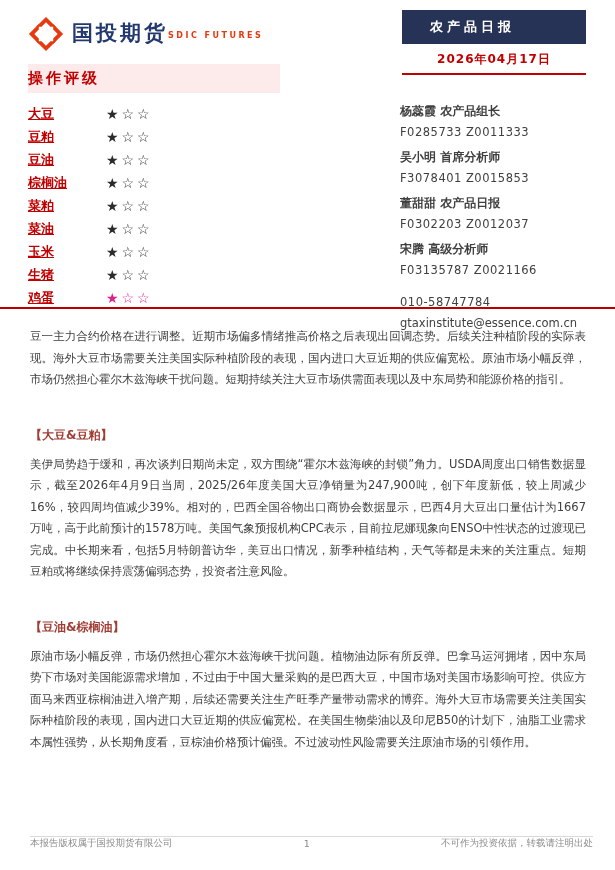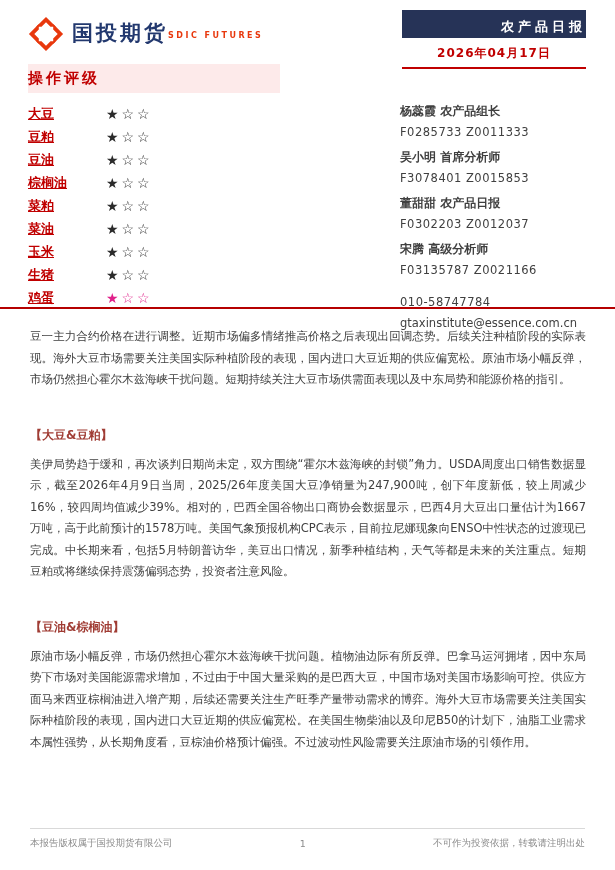--- a/index.html
+++ b/index.html
@@ -8,22 +8,22 @@
   .page { position:relative; width:615px; height:870px; background:#ffffff; margin:0 auto; overflow:hidden; }
 
   
   .logo-block { position:absolute; left:28px; top:16px; display:flex; align-items:center; gap:8px; }
   .logo-icon { width:36px; height:36px; flex:0 0 auto; }
   .logo-texts { display:flex; flex-direction:row; align-items:center; }
   .logo-cn { font-size:21px; font-weight:bold; color:#22386e; letter-spacing:3px; line-height:1.1; }
   .logo-en { font-size:8px; color:#e8380d; letter-spacing:2.5px; margin-top:2px; font-weight:bold; }
 
   .report-head { position:absolute; left:402px; top:10px; width:184px; }
-  .report-title-bar { background:#263357; color:#ffffff; height:28px; line-height:34px;
-                      padding-left:28px; font-size:13px; font-weight:bold; letter-spacing:4px;text-align:right; }
+  .report-title-bar { background:#263357; color:#ffffff; height:34px; line-height:34px;
+                      padding-left:28px; font-size:13px; font-weight:bold; letter-spacing:4px; }
   .report-date { color:#c00000; text-align:center; font-size:12px; font-weight:bold; margin-top:7px; letter-spacing:1px; }
   .report-date-rule { height:2px; background:#c00000; margin-top:5px; }
 
   
   .rating { position:absolute; left:28px; top:64px; width:252px; }
   .rating-header { background:#fdeaea; color:#c00000; text-align:left; font-size:15px;
                    font-weight:bold; padding:5px 0; letter-spacing:3px; }
   .rating-rows { margin-top:9px; }
   .rating-row { display:flex; align-items:center; height:23px; }
   .commodity { width:78px; color:#c00000; font-size:13px; font-weight:bold; text-decoration:underline; }
@@ -40,23 +40,23 @@
   .divider { position:absolute; left:0; top:307px; width:615px; height:2px; background:#b50000; }
 
   
   .body-text { position:absolute; left:30px; top:326px; width:556px; }
   .section { margin-top:36px; }
   .section:first-child { margin-top:0; }
   .sec-title { color:#a03c34; font-weight:bold; font-size:12px; margin-bottom:10px; }
   .sec-text { font-size:11.5px; line-height:21.5px; color:#404040; text-align:justify; }
 
   
-  .footer { position:absolute; left:30px; right:30px; bottom:20px; display:flex;
+  .footer { position:absolute; left:30px; right:22px; bottom:20px; display:flex;
             justify-content:space-between; align-items:center; color:#8c8c8c; font-size:9.5px;
-            border-top:1px solid #d9d9d9; padding-top:8px; }
+            border-top:1px solid #d9d9d9; }
 </style>
 </head>
 <body>
 
 <div class="page">
 
   <div class="logo-block">
     <svg class="logo-icon" viewBox="0 0 40 40">
       <g fill="#e8380d">
         <path d="M20 1 L31 12 L25 12 L20 7 L15 12 L9 12 Z"></path>

